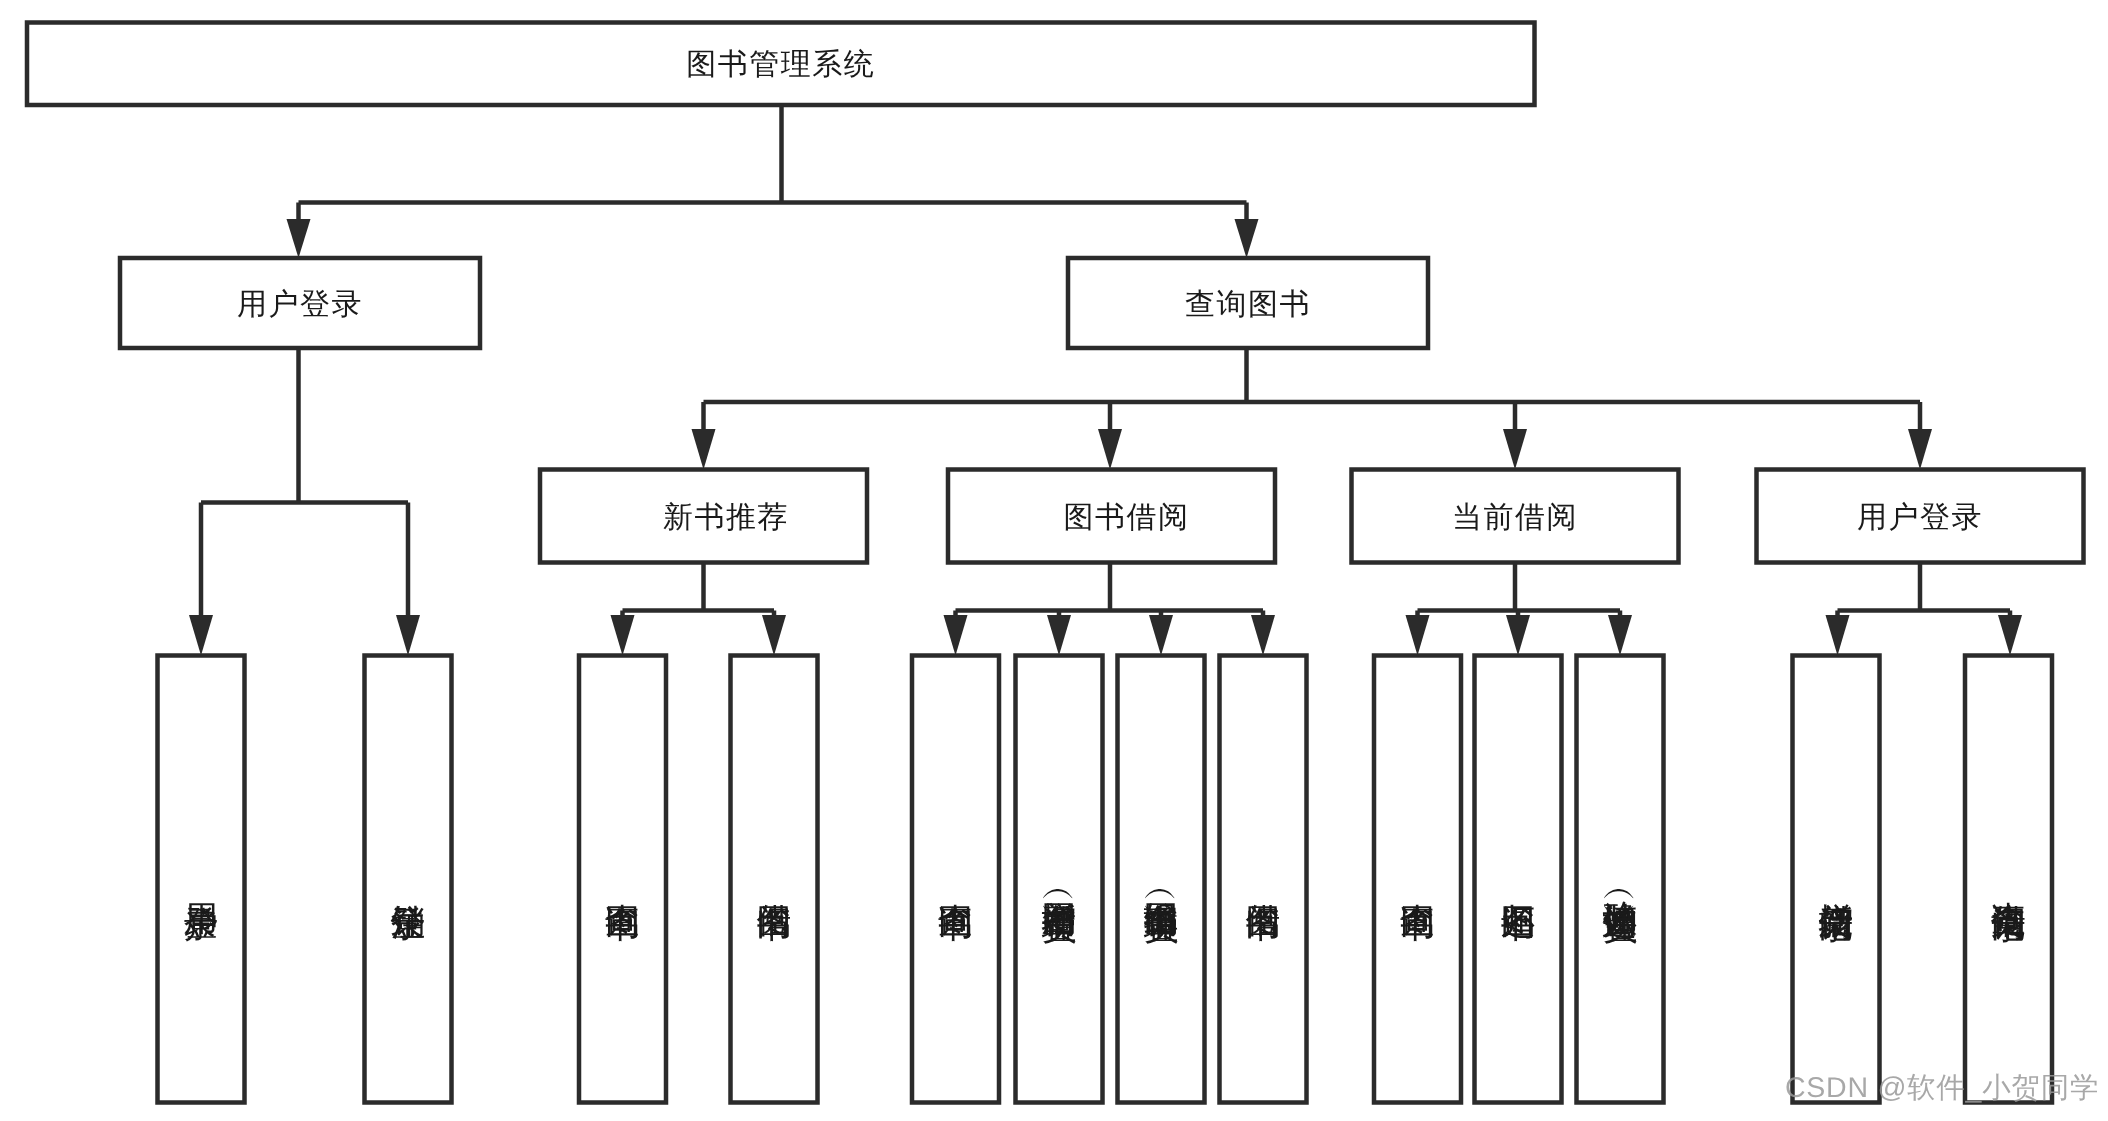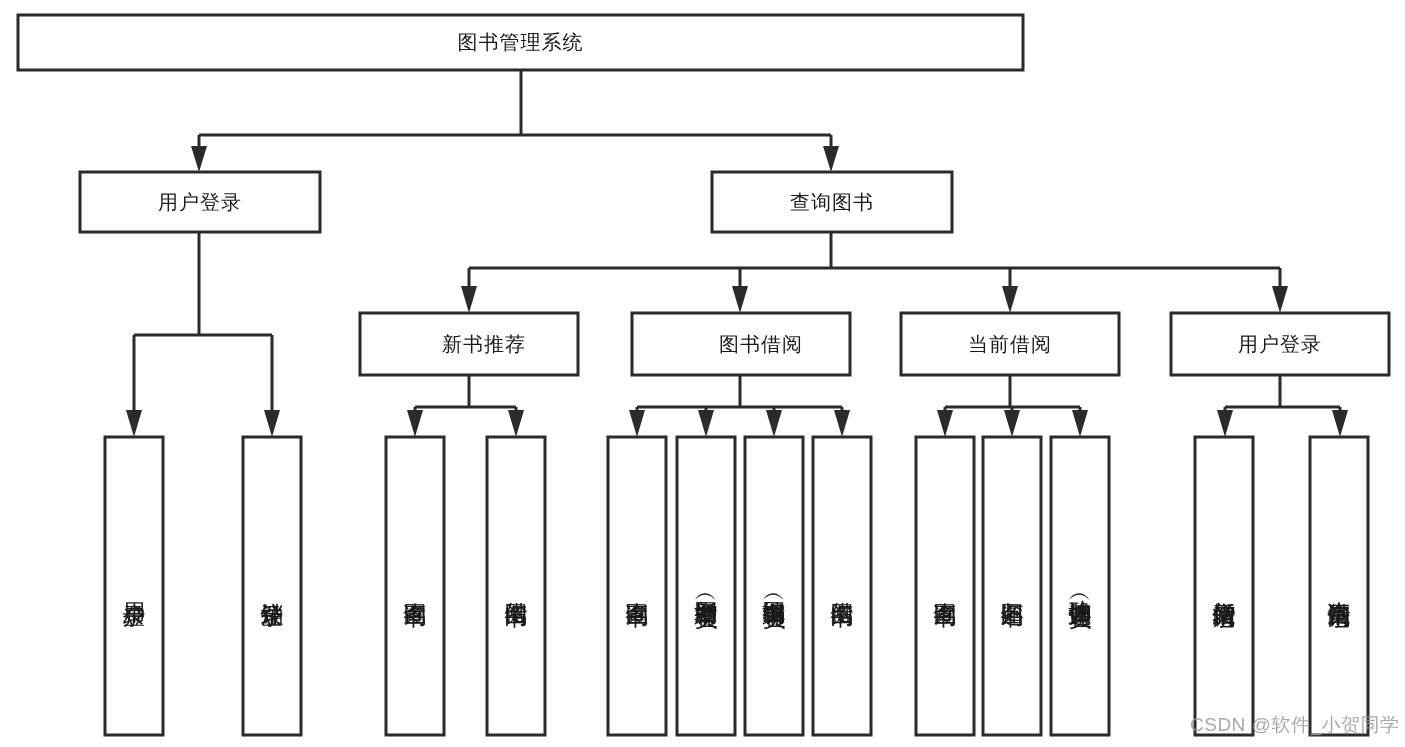--- a/index.html
+++ b/index.html
@@ -134,21 +134,21 @@
     <rect class="node-box" x="1195" y="437" width="58" height="298"></rect>
     <rect class="node-box" x="1310" y="437" width="58" height="298"></rect>
   </svg>
 
   <div class="htext-wrap" style="left:18px;top:15px;width:1005px;height:55px;">图书管理系统</div>
 
   <div class="htext-wrap" style="left:80px;top:172px;width:240px;height:60px;">用户登录</div>
   <div class="htext-wrap" style="left:712px;top:172px;width:240px;height:60px;">查询图书</div>
 
   <div class="htext-wrap" style="left:360px;top:313px;width:218px;height:62px;margin-left:15px;">新书推荐</div>
-  <div class="htext-wrap" style="left:652px;top:313px;width:218px;height:62px;">图书借阅</div>
+  <div class="htext-wrap" style="left:632px;top:313px;width:218px;height:62px;padding-left:10px;">图书借阅</div>
   <div class="htext-wrap" style="left:901px;top:313px;width:218px;height:62px;">当前借阅</div>
   <div class="htext-wrap" style="left:1171px;top:313px;width:218px;height:62px;">用户登录</div>
 
   <div class="vtext-wrap" style="left:105px;top:437px;width:58px;height:298px;">用户登录</div>
   <div class="vtext-wrap" style="left:243px;top:437px;width:58px;height:298px;">注销登录</div>
 
   <div class="vtext-wrap" style="left:386px;top:437px;width:58px;height:298px;">查询图书</div>
   <div class="vtext-wrap" style="left:487px;top:437px;width:58px;height:298px;">借阅图书</div>
 
   <div class="vtext-wrap" style="left:608px;top:437px;width:58px;height:298px;">查询图书</div>

